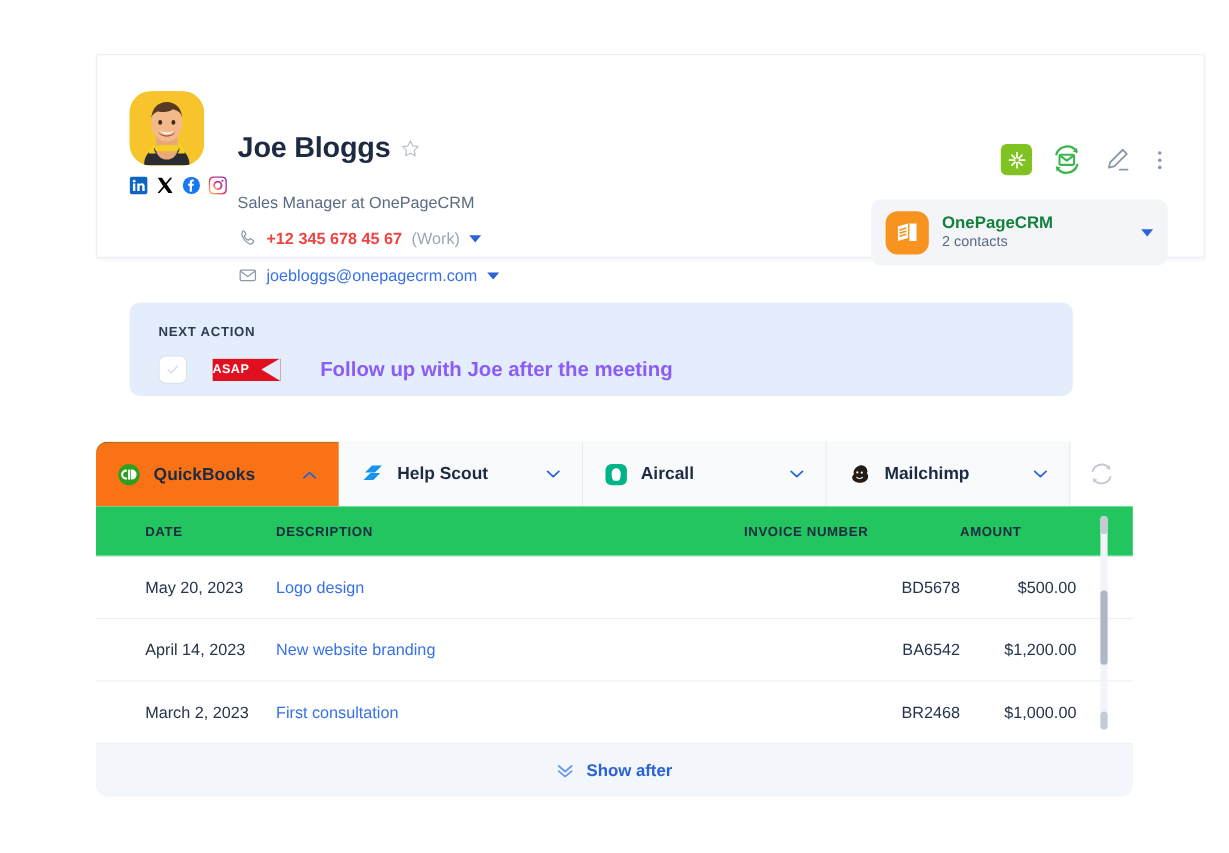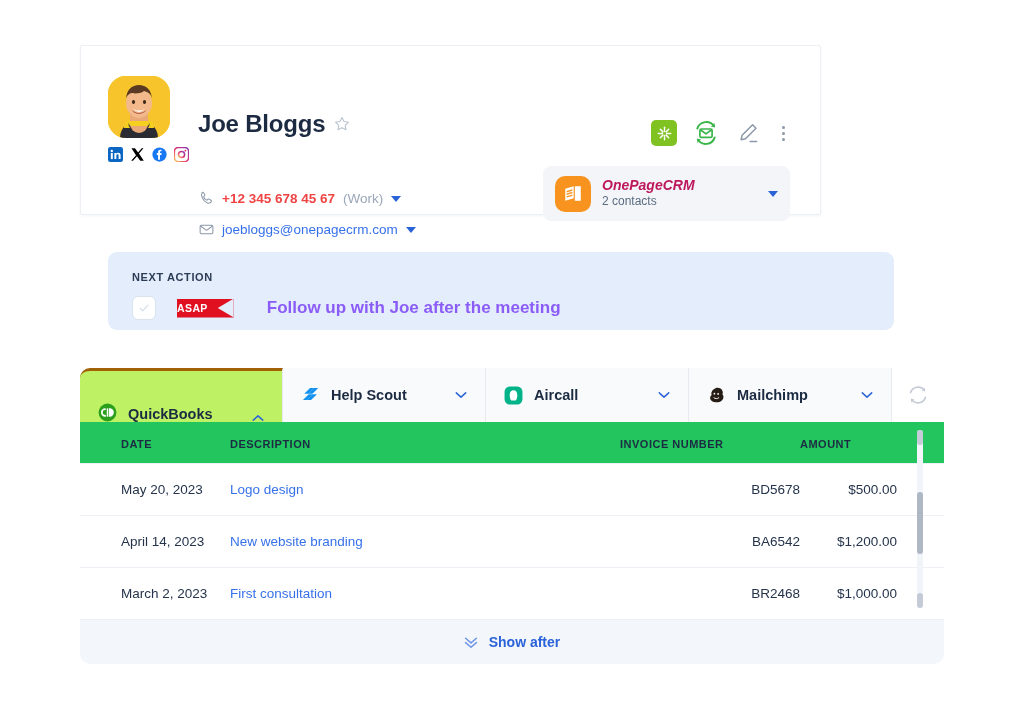--- a/index.html
+++ b/index.html
@@ -7,21 +7,21 @@
     margin: 0; padding: 0;
     width: 1024px; height: 711px;
     background: #ffffff;
     font-family: "Liberation Sans", sans-serif;
     -webkit-font-smoothing: antialiased;
   }
   .stage { position: relative; width: 1024px; height: 711px; overflow: hidden; background:#fff; }
 
   
   .contact-card {
-    position: absolute; left: 80px; top: 45px; width: 741px; height: 170px;
+    position: absolute; left: 80px; top: 45px; width: 924px; height: 170px;
     background: #fff; border: 1px solid #eceff3; border-radius: 2px;
     box-shadow: 0 1px 3px rgba(25,40,70,.05);
   }
   .avatar {
     position: absolute; left: 27px; top: 30px; width: 62px; height: 62px;
     border-radius: 18px; overflow: hidden; background: #f5c518;
   }
   .avatar svg { display:block; width:62px; height:62px; }
 
   .social-row { position: absolute; left: 27px; top: 101px; display: flex; gap: 7px; align-items: center; }
@@ -47,21 +47,21 @@
   .ico26 { width: 26px; height: 26px; display:block; }
   .kebab { display: flex; flex-direction: column; gap: 3px; align-items: center; padding: 0 5px; }
   .kebab i { width: 3px; height: 3px; border-radius: 50%; background: #8b98a9; display:block; }
 
   .company-card {
     position: absolute; right: 30px; top: 120px; width: 247px; height: 55px;
     background: #f3f5f8; border-radius: 8px; display: flex; align-items: center; padding: 0 12px; gap: 11px;
   }
   .company-logo { width: 36px; height: 36px; border-radius: 10px; background: #f7931e; display:flex; align-items:center; justify-content:center; flex:none; }
   .company-text { flex: 1; min-width: 0; }
-  .company-name { font-size: 14px; font-weight: 700; color: #be185d; line-height: 1.25; font-style: italic; }
+  .company-name { font-size: 14px; font-weight: 700; color: #15803d; line-height: 1.25; }
   .company-sub { font-size: 12px; color: #5b6b82; line-height: 1.3; }
 
   
   .next-action {
     position: absolute; left: 108px; top: 252px; width: 786px; height: 78px;
     background: #e3edfc; border-radius: 9px;
   }
   .na-label { position: absolute; left: 24px; top: 19px; font-size: 11px; font-weight: 700; color: #2c3c55; letter-spacing: .6px; }
   .na-row { position: absolute; left: 24px; top: 44px; display: flex; align-items: center; }
   .na-check { width: 24px; height: 24px; border-radius: 6px; background: #fff; border: 1px solid #dbe3ee; display: flex; align-items: center; justify-content: center; }
@@ -73,21 +73,21 @@
   .na-title { margin-left: 33px; font-size: 17px; font-weight: 700; color: #8b5cf6; }
 
   
   .panel { position: absolute; left: 80px; top: 368px; width: 864px; height: 296px; }
   .tabbar { position: relative; display: flex; height: 54px; border-bottom: 1px solid #e7ebf1; }
   .tab {
     position: relative; width: 203px; height: 54px; display: flex; align-items: center; padding: 0 18px;
     background: #f8fafc; cursor: pointer; border-right: 1px solid #e7ebf1;
   }
   .tab:first-child { border-top-left-radius: 10px; }
-  .tab.active { background: #bef264; border-top: 3px solid #a16207; align-items: flex-end; }
+  .tab.active { background: #f97316; border-top: 1px solid #a16207; }
   .tab .tico { width: 19px; height: 19px; flex: none; display:block; }
   .tab .tlabel { margin-left: 11px; font-size: 14.5px; font-weight: 700; color: #1d2b42; flex: 1; }
   .chev { width: 12px; height: 8px; display:block; }
   .tab-refresh {
     flex: 1; height: 54px; display: flex; align-items: center; justify-content: center;
     background: #fff; border-top-right-radius: 10px;
   }
   .refresh-ico { width: 22px; height: 22px; display:block; }
 
   .table-wrap { position: relative; background: #fff; }
@@ -170,20 +170,21 @@
       </svg>
     </div>
 
     <div class="name-line">
       <div class="contact-name">Joe Bloggs</div>
       <svg class="star-icon" viewBox="0 0 20 20">
         <path d="M10 1.8l2.5 5.1 5.6.8-4.05 3.95.95 5.6L10 14.6l-5 2.65.95-5.6L1.9 7.7l5.6-.8z" fill="none" stroke="#b9c2cf" stroke-width="1.3" stroke-linejoin="round"></path>
       </svg>
     </div>
 
+    <div class="job-title">Sales Manager at OnePageCRM</div>
 
     <div class="detail-row phone">
       <svg class="detail-ico" viewBox="0 0 16 16">
         <path d="M3.2 1.7c.6-.5 1.3-.4 1.7.2l1.2 1.8c.3.5.2 1.1-.3 1.5l-.7.6c-.2.2-.2.4-.1.6.6 1.4 1.8 2.6 3.2 3.3.2.1.4 0 .6-.1l.6-.7c.4-.4 1-.5 1.5-.2l1.8 1.2c.6.4.7 1.2.2 1.7l-.9.9c-.6.6-1.5.8-2.3.5C7 11.9 4 8.9 2.8 5.1c-.3-.8-.1-1.7.5-2.3z" fill="none" stroke="#8b98a9" stroke-width="1.1" stroke-linejoin="round"></path>
       </svg>
       <span class="phone-number">+12 345 678 45 67</span>
       <span class="phone-label">(Work)</span>
       <span class="caret-down"></span>
     </div>
 

